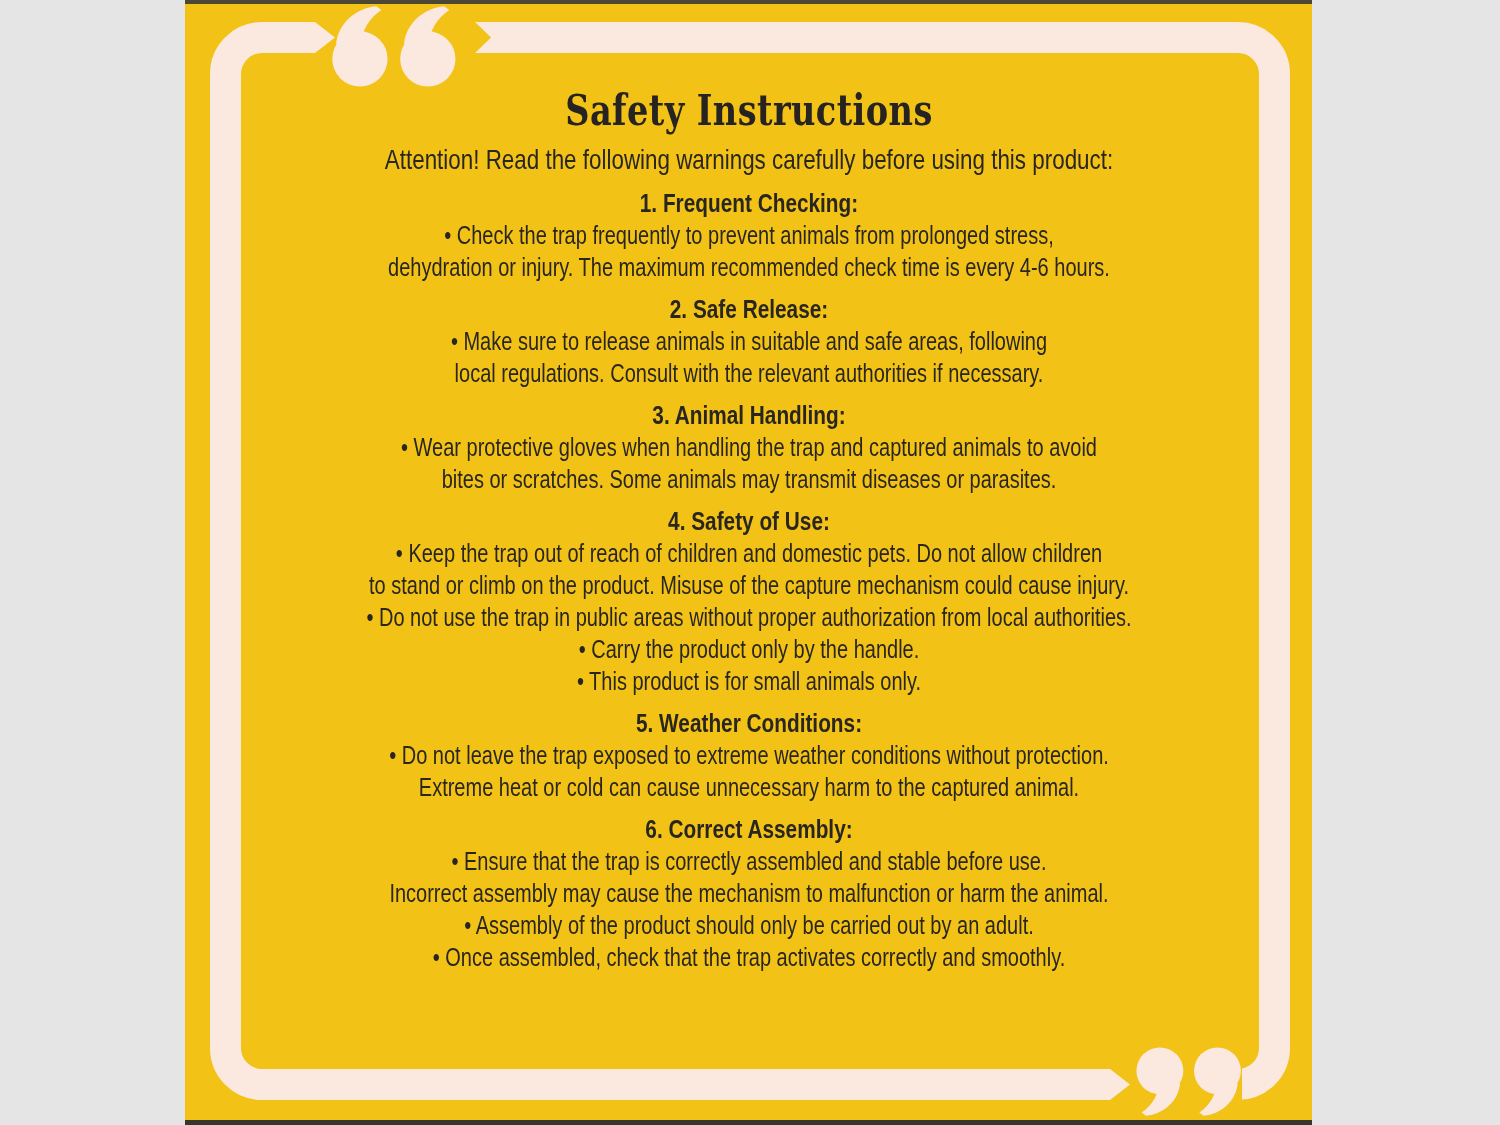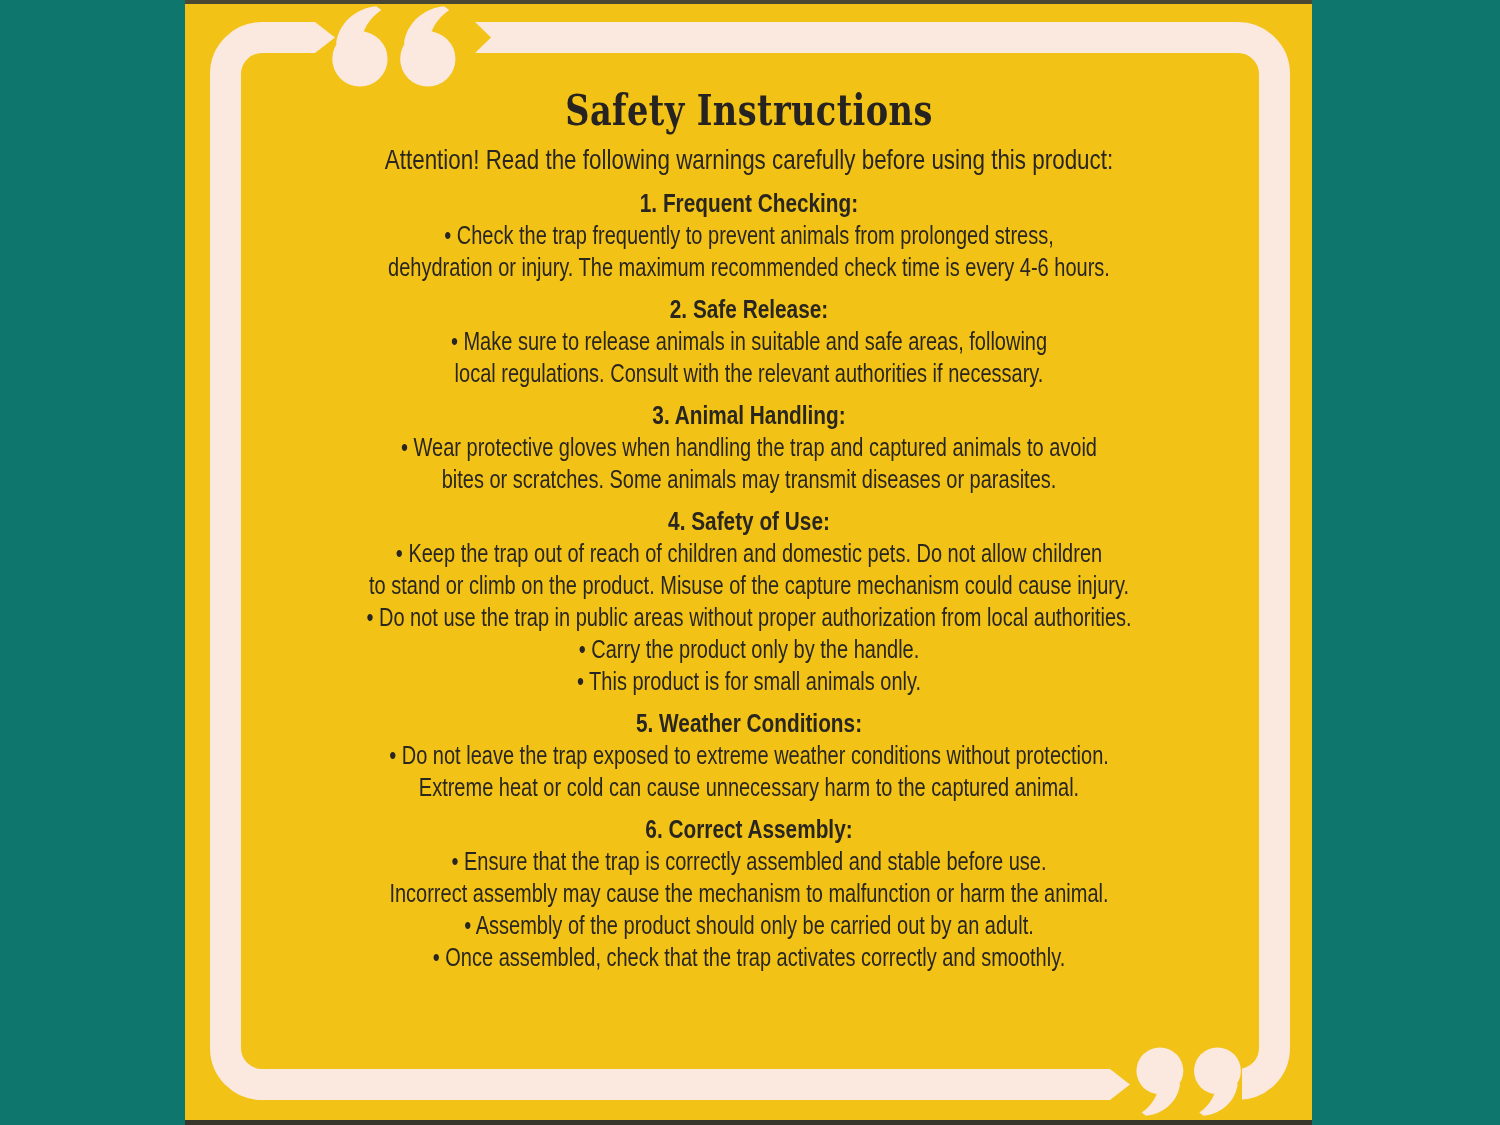--- a/index.html
+++ b/index.html
@@ -1,16 +1,16 @@
 <!DOCTYPE html>
 <html><head>
 <meta charset="utf-8">
 <style>
   html,body{margin:0;padding:0;background:#ffffff;}
-  .stage{position:relative;width:1500px;height:1125px;background:#0f766e;overflow:hidden;
+  .stage{position:relative;width:1500px;height:1125px;background:#e5e5e5;overflow:hidden;
          font-family:"Liberation Sans",sans-serif;}
   .card{position:absolute;left:185px;top:0;width:1127px;height:1125px;background:#F3C216;}
   .edge{position:absolute;left:0;width:100%;}
   .edge-top{top:0;height:4px;background:#4B4733;}
   .edge-bottom{bottom:0;height:5px;background:#38352A;}
   .frame{position:absolute;left:25px;top:22px;width:1080px;height:1078px;box-sizing:border-box;
          border:31px solid #FBE8DF;border-radius:52px;}
   .gap{position:absolute;background:#F3C216;}
   .gap-top{left:130px;top:16px;width:160px;height:44px;}
   .gap-bottom{left:925px;top:1064px;width:132px;height:42px;}

